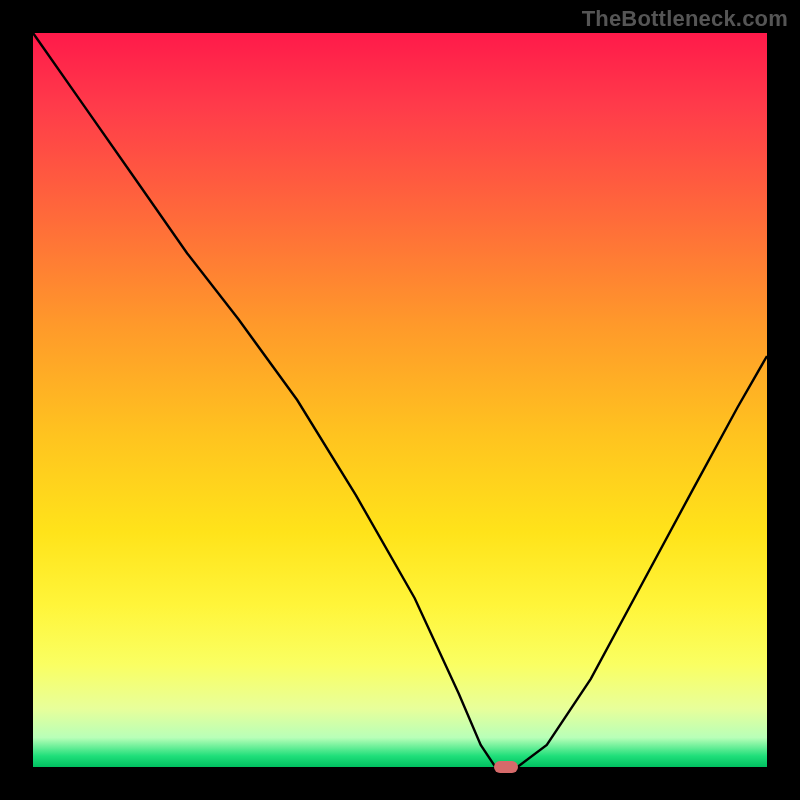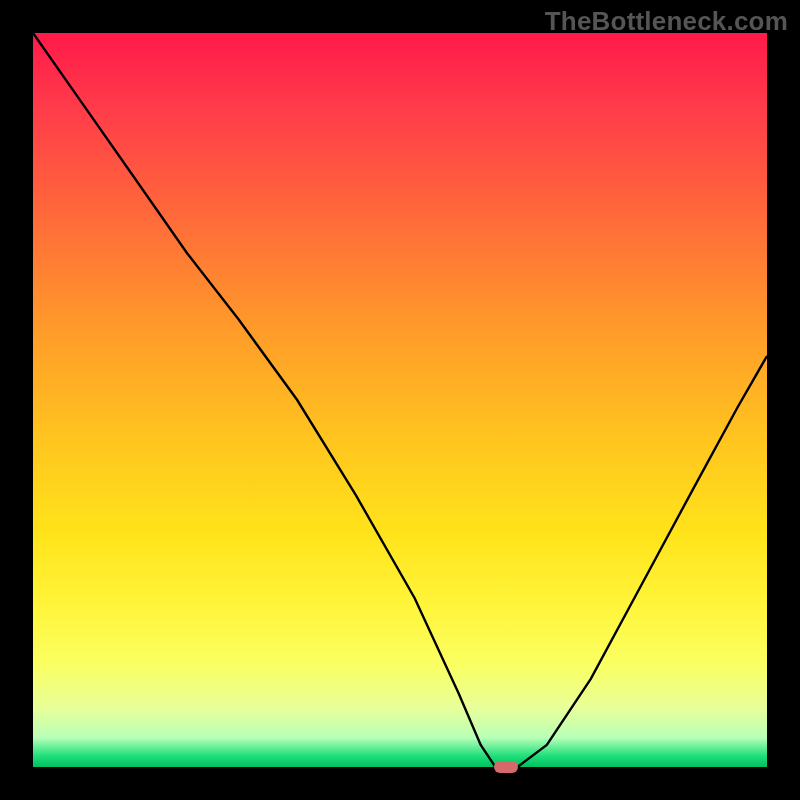--- a/index.html
+++ b/index.html
@@ -54,21 +54,21 @@
     background: #d66a6a;
     border-radius: 6px;
     transform: translate(-50%, -50%);
   }
   .watermark {
     position: absolute;
     top: 6px;
     right: 12px;
     color: #555;
     font-family: Arial, Helvetica, sans-serif;
-    font-size: 26px;
+    font-size: 22px;
     font-weight: 600;
     letter-spacing: 0.2px;
     user-select: none;
   }
 </style>
 </head>
 <body>
 
 <div class="frame">
 

